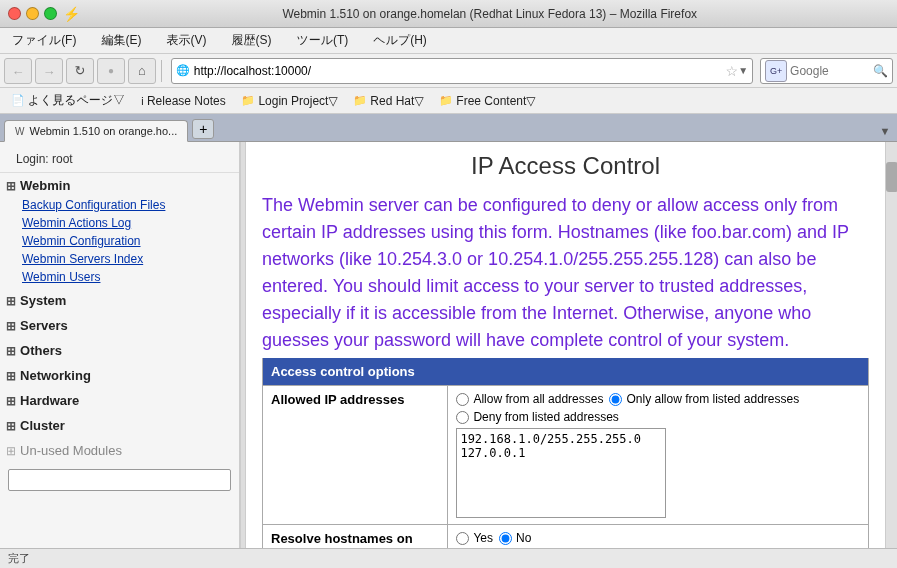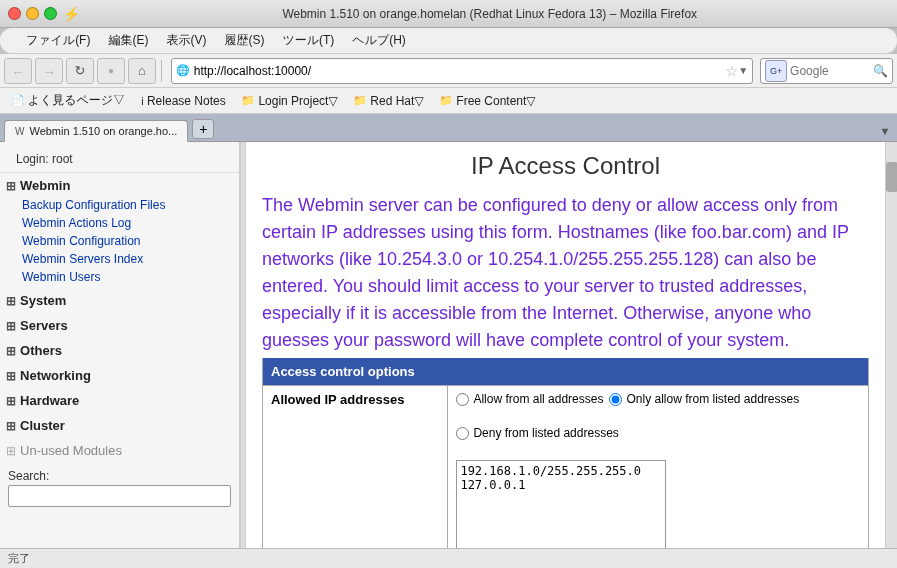--- a/index.html
+++ b/index.html
@@ -47,24 +47,23 @@
       font-size: 14px;
       margin-right: 4px;
     }
 
     
     .menubar {
       background: #f0f0f0;
       height: 26px;
       display: flex;
       align-items: center;
-      padding: 0 20px;
+      padding: 0 6px;
       border-bottom: 1px solid #ccc;
-      gap: 6px;
-      border-radius: 12px;
+      gap: 13px;
     }
     .menubar-item {
       padding: 2px 6px;
       font-size: 12px;
       cursor: pointer;
       color: #222;
     }
 
     
     .toolbar {
@@ -233,20 +232,21 @@
       cursor: pointer;
       gap: 4px;
     }
     .sidebar-icon { font-size: 12px; color: #555; }
     .sidebar-link {
       display: block;
       padding: 2px 6px 2px 22px;
       font-size: 12px;
       color: #0033aa;
       cursor: pointer;
+      text-decoration: underline;
     }
 
     .sidebar-search {
       padding: 6px 8px;
     }
     .sidebar-search-label {
       font-size: 12px;
       color: #333;
       display: block;
       margin-bottom: 2px;
@@ -323,21 +323,21 @@
     }
     .field-label {
       font-weight: bold;
       font-size: 13px;
       min-width: 140px;
       vertical-align: middle;
     }
     .radio-group {
       display: flex;
       flex-direction: column;
-      gap: 20px;
+      gap: 4px;
     }
     .radio-row {
       display: flex;
       align-items: center;
       gap: 6px;
       flex-wrap: wrap;
     }
     .radio-item {
       display: flex;
       align-items: center;
@@ -518,21 +518,20 @@
       </div>
     </div>
     <div class="sidebar-section">
       <div class="sidebar-section-header" style="font-weight:normal; color:#888;">
         <span class="sidebar-icon" style="color:#aaa;">⊞</span>
         <span style="color:#888;">Un-used Modules</span>
       </div>
     </div>
 
     <div class="sidebar-search">
-      <span class="sidebar-search-label">Search:</span>
       <input class="sidebar-search-input" type="text" style="">
     </div>
   </div>
 
   <div class="splitter"></div>
 
   <div class="main-content">
 
     <h1 class="page-title">IP Access Control</h1>
 

